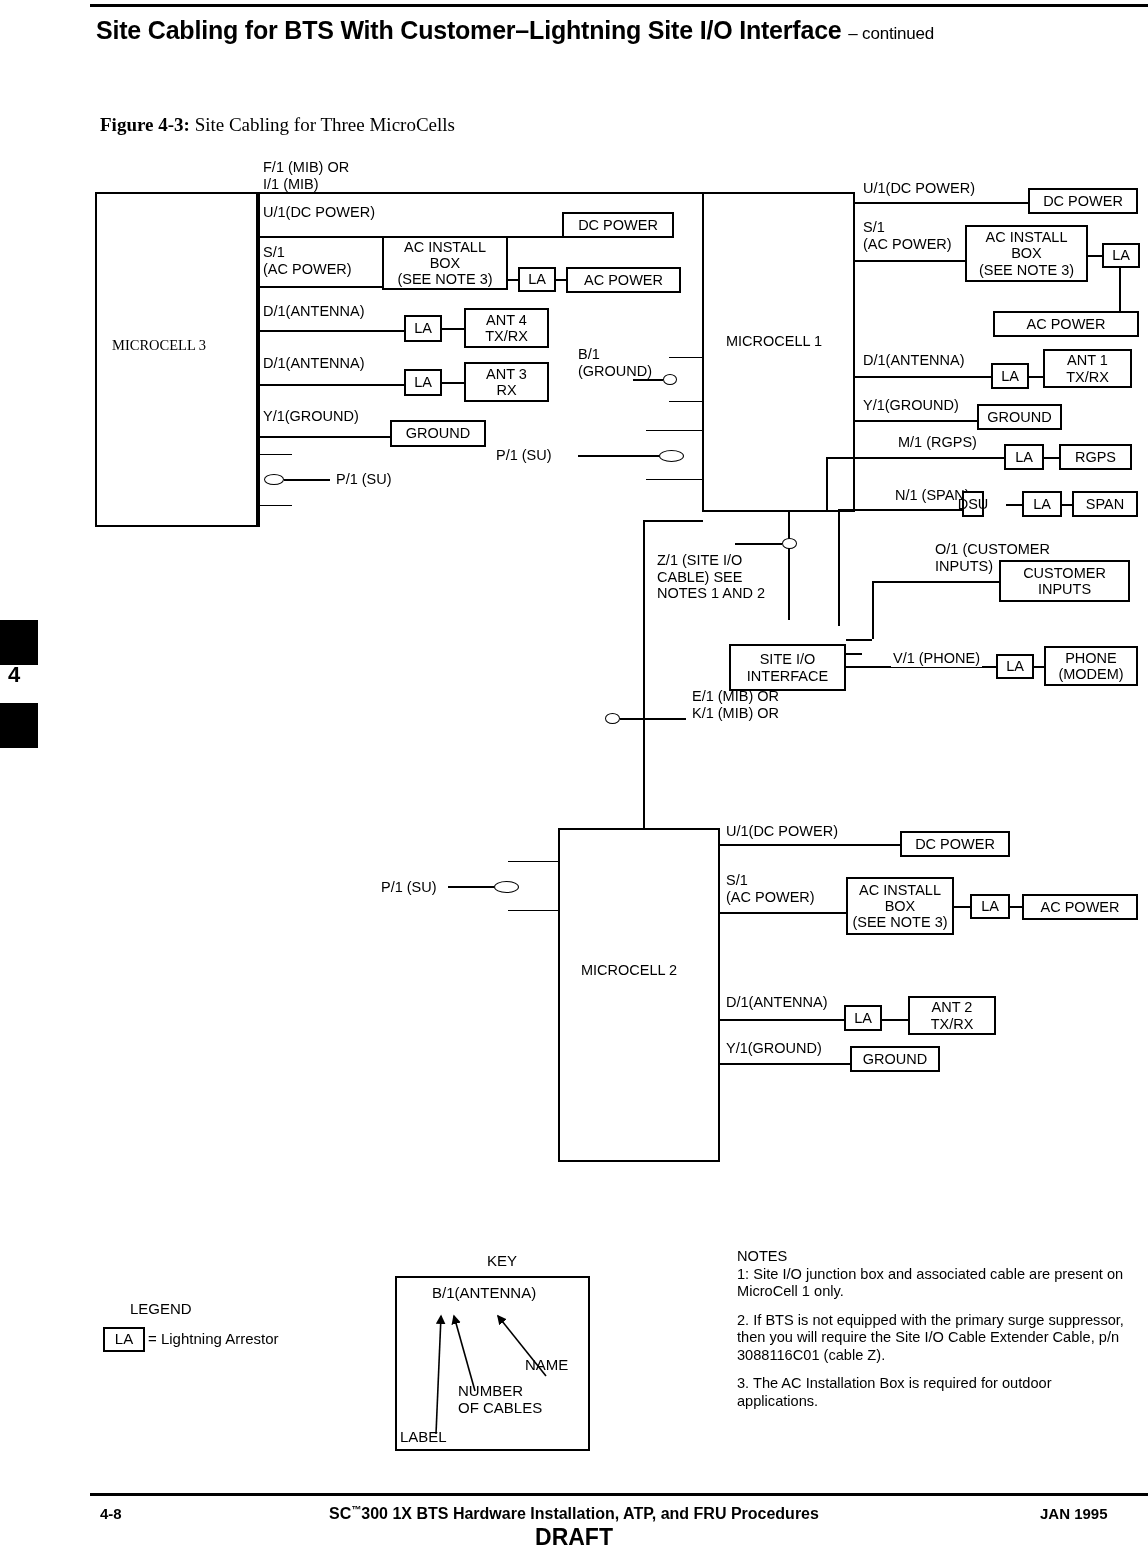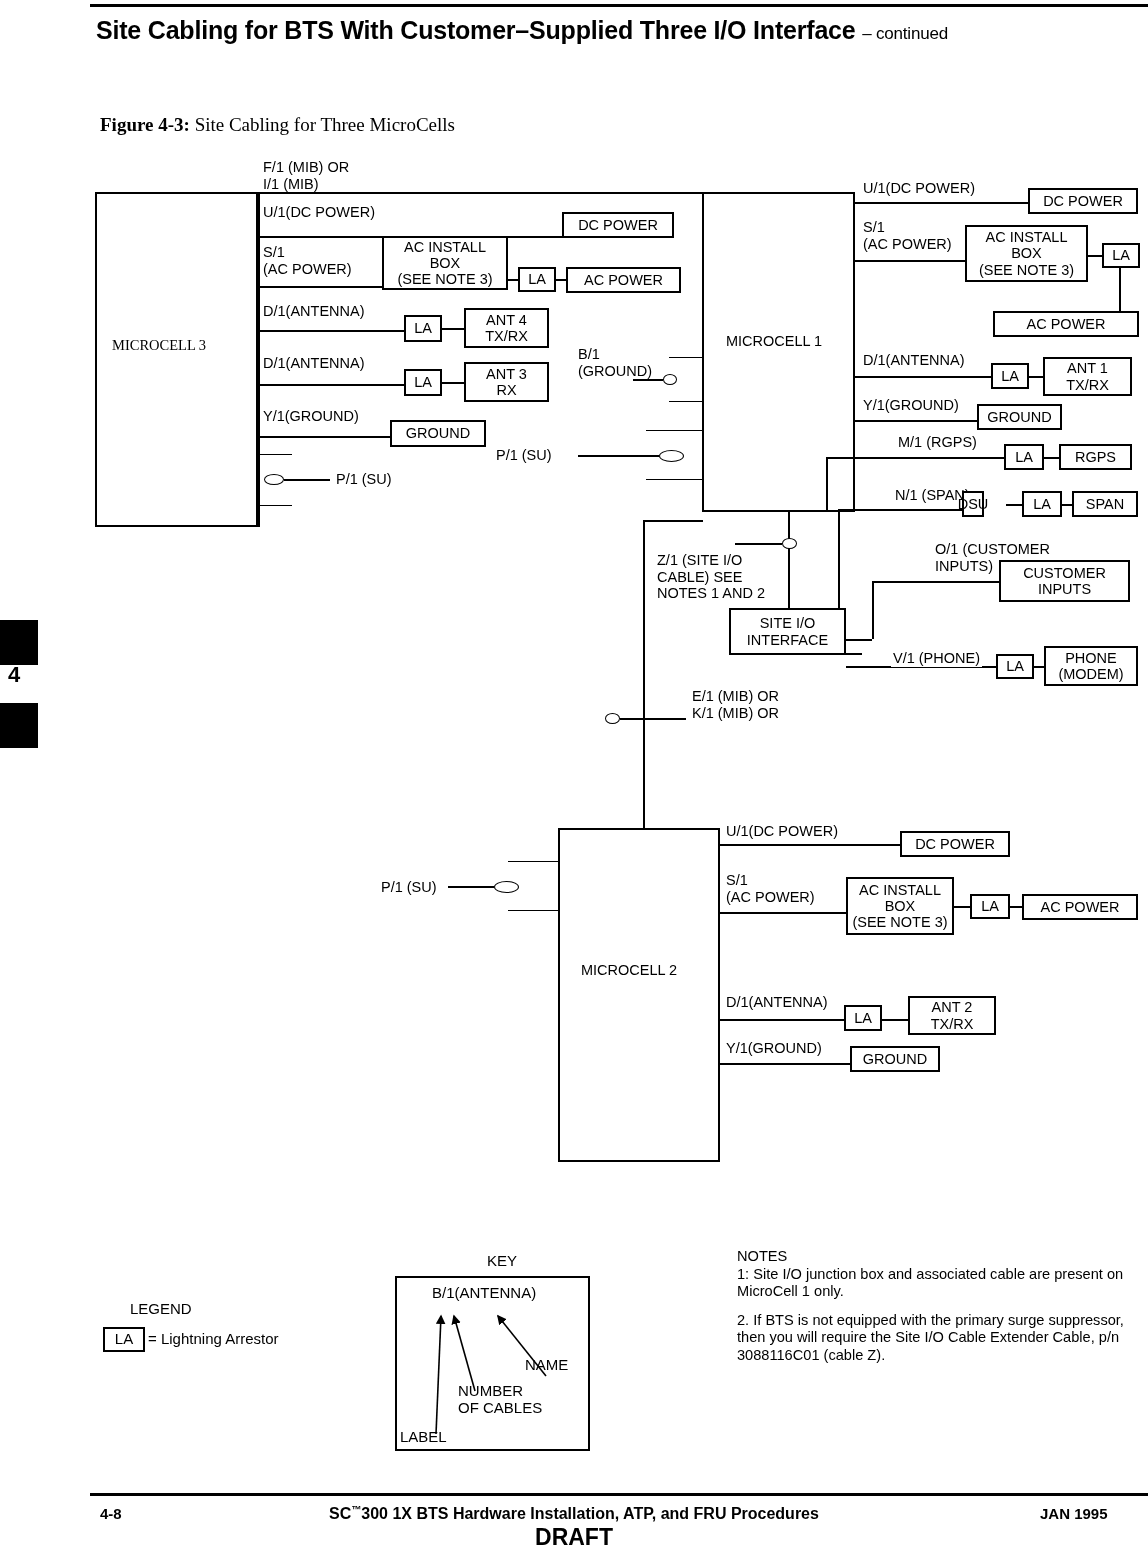--- a/index.html
+++ b/index.html
@@ -42,21 +42,21 @@
   #foot-page{left:100px;top:1505px;font-size:15px;font-weight:bold;}
   #foot-center{left:0;top:1504px;width:1148px;text-align:center;font-size:16px;font-weight:bold;}
   #foot-center .tm{font-size:10px;vertical-align:super;}
   #foot-date{left:1040px;top:1505px;font-size:15px;font-weight:bold;}
   #foot-draft{left:0;top:1524px;width:1148px;text-align:center;font-size:23px;font-weight:bold;}
 </style>
 </head>
 <body>
 
 <div class="abs" id="top-rule"></div>
-<div class="abs" id="page-title"><span>Site Cabling for BTS With Customer–Supplied Three I/O Interface</span> <span class="cont">– continued</span></div>
+<div class="abs" id="page-title"><span>Site Cabling for BTS With Customer–Lightning Site I/O Interface</span> <span class="cont">– continued</span></div>
 <div class="abs" id="figure-caption"><span class="fig-num">Figure 4-3:</span> <span>Site Cabling for Three MicroCells</span></div>
 
 <div class="abs tab-blk" id="tab-a"></div>
 <div class="abs tab-blk" id="tab-b"></div>
 <div class="abs" id="tab-num">4</div>
 
 <div class="abs lbl" style="left:263px;top:159px;">F/1 (MIB) OR
 I/1 (MIB)</div>
 <div class="abs bigbox" style="left:95px;top:192px;width:163px;height:335px;"></div>
 <div class="abs lbl" style="left:112px;top:337px;font-family:Liberation Serif, serif;">MICROCELL 3</div>
@@ -128,21 +128,21 @@
 (SEE NOTE 3)</div>
 <div class="abs hline" style="left:1088px;top:255px;width:14px;"></div>
 <div class="abs box" style="left:1102px;top:243px;width:38px;height:25px;">LA</div>
 <div class="abs vline" style="left:1119px;top:268px;height:43px;"></div>
 <div class="abs box" style="left:993px;top:311px;width:146px;height:26px;">AC POWER</div>
 
 <div class="abs lbl" style="left:863px;top:352px;">D/1(ANTENNA)</div>
 <div class="abs hline" style="left:855px;top:376px;width:136px;"></div>
 <div class="abs box" style="left:991px;top:363px;width:38px;height:26px;">LA</div>
 <div class="abs hline" style="left:1029px;top:376px;width:14px;"></div>
-<div class="abs box" style="left:1043px;top:357px;width:89px;height:39px;white-space:pre;">ANT 1
+<div class="abs box" style="left:1043px;top:349px;width:89px;height:39px;white-space:pre;">ANT 1
 TX/RX</div>
 
 <div class="abs lbl" style="left:863px;top:397px;">Y/1(GROUND)</div>
 <div class="abs hline" style="left:855px;top:420px;width:122px;"></div>
 <div class="abs box" style="left:977px;top:404px;width:85px;height:26px;">GROUND</div>
 
 <div class="abs lbl" style="left:898px;top:434px;text-align:right;">M/1 (RGPS)</div>
 <div class="abs hline" style="left:826px;top:457px;width:178px;"></div>
 <div class="abs vline" style="left:826px;top:457px;height:55px;"></div>
 <div class="abs box" style="left:1004px;top:444px;width:40px;height:26px;">LA</div>
@@ -157,21 +157,21 @@
 <div class="abs box" style="left:1022px;top:491px;width:40px;height:26px;">LA</div>
 <div class="abs hline" style="left:1062px;top:504px;width:10px;"></div>
 <div class="abs box" style="left:1072px;top:491px;width:66px;height:26px;">SPAN</div>
 
 <div class="abs vline" style="left:788px;top:512px;height:108px;"></div>
 <div class="abs conn" style="left:782px;top:538px;width:15px;height:11px;"></div>
 <div class="abs hline" style="left:735px;top:543px;width:47px;height:1.5px;"></div>
 <div class="abs lbl" style="left:657px;top:552px;">Z/1 (SITE I/O
 CABLE) SEE
 NOTES 1 AND 2</div>
-<div class="abs box" style="left:729px;top:608px;width:117px;height:47px;white-space:pre;">SITE I/O
+<div class="abs box" style="left:729px;top:644px;width:117px;height:47px;white-space:pre;">SITE I/O
 INTERFACE</div>
 
 <div class="abs vline" style="left:643px;top:520px;height:320px;"></div>
 <div class="abs hline" style="left:643px;top:520px;width:60px;"></div>
 <div class="abs conn" style="left:605px;top:713px;width:15px;height:11px;"></div>
 <div class="abs hline" style="left:620px;top:718px;width:66px;height:1.5px;"></div>
 <div class="abs lbl" style="left:692px;top:688px;">E/1 (MIB) OR
 K/1 (MIB) OR</div>
 
 <div class="abs lbl" style="left:935px;top:541px;">O/1 (CUSTOMER
@@ -243,19 +243,20 @@
   </defs>
   <path d="M41,158 L46,40" stroke="#000" stroke-width="1.6" fill="none" marker-end="url(#ah)"></path>
   <path d="M80,115 L59,40" stroke="#000" stroke-width="1.6" fill="none" marker-end="url(#ah)"></path>
   <path d="M151,100 L103,40" stroke="#000" stroke-width="1.6" fill="none" marker-end="url(#ah)"></path>
 </svg>
 
 <div class="abs" id="notes">
   <div>NOTES</div>
   <div class="nt">1:  Site I/O junction box and associated cable are present on MicroCell 1 only.</div>
   <div class="nt">2.  If BTS is not equipped with the primary surge suppressor, then you will require the Site I/O Cable Extender Cable, p/n 3088116C01 (cable Z).</div>
+  <div class="nt">3.  The AC Installation Box is required for outdoor applications.</div>
 </div>
 
 <div class="abs" id="foot-rule"></div>
 <div class="abs" id="foot-page">4-8</div>
 <div class="abs" id="foot-center"><span>SC</span><span class="tm">™</span><span>300 1X BTS Hardware Installation, ATP, and FRU Procedures</span></div>
 <div class="abs" id="foot-date">JAN 1995</div>
 <div class="abs" id="foot-draft">DRAFT</div>
 
 </body></html>

